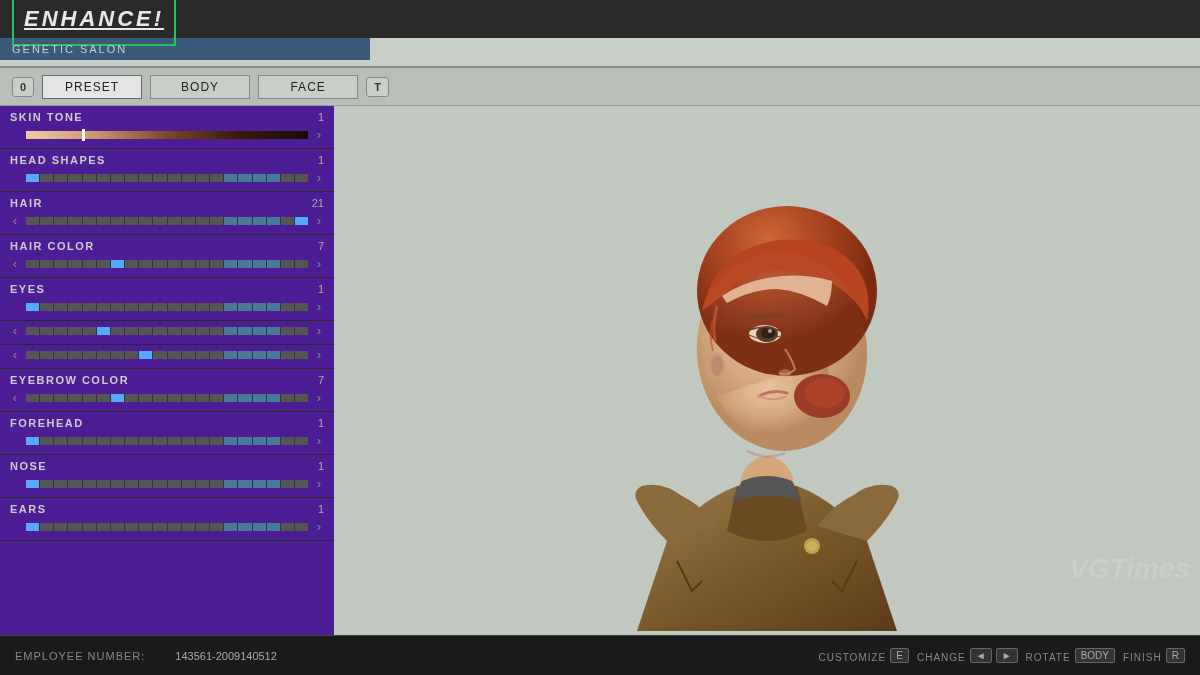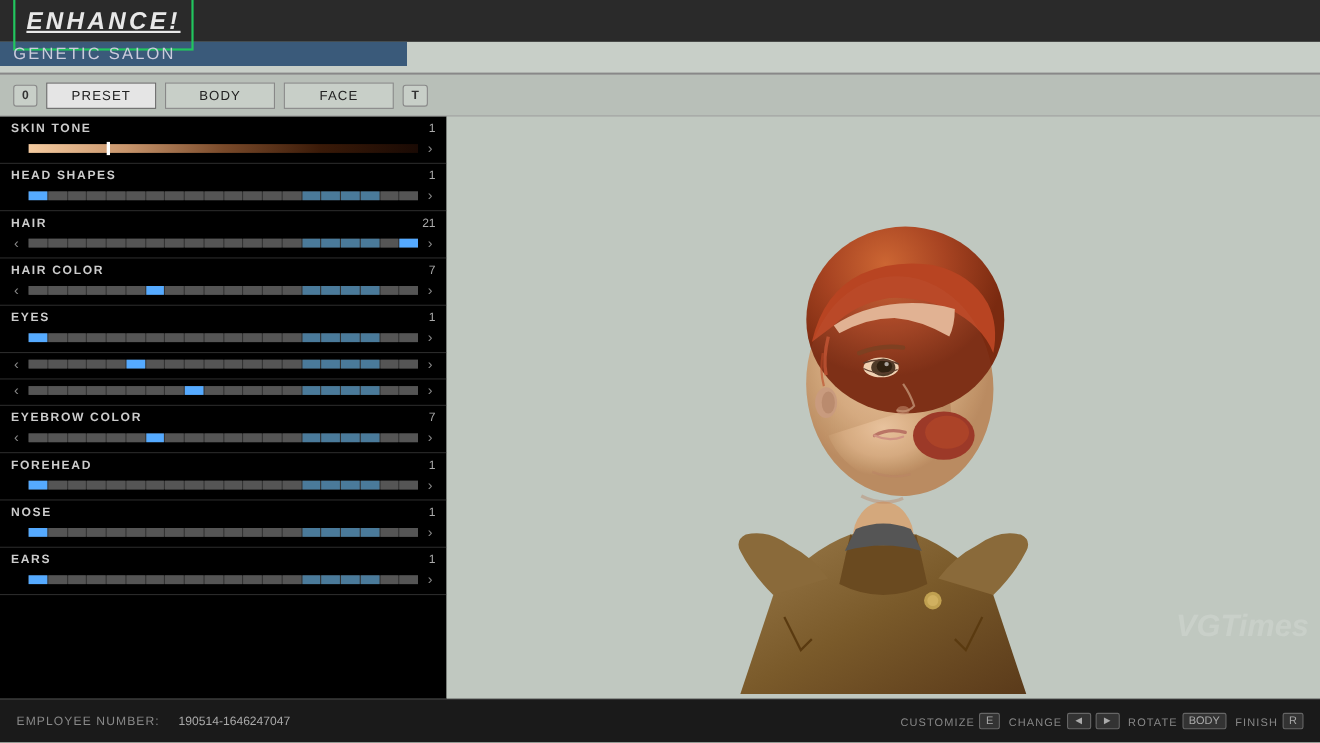--- a/index.html
+++ b/index.html
@@ -44,21 +44,21 @@
     #subtitle-bar {
       background: #3a5a7a;
       height: 22px;
       display: flex;
       align-items: center;
       padding: 0 12px;
       width: 370px;
     }
 
     #subtitle-text {
-      font-size: 15px;
+      font-size: 11px;
       color: #ccd;
       letter-spacing: 2px;
       text-transform: uppercase;
     }
 
     
     #toolbar {
       background: #b8bfb8;
       height: 38px;
       display: flex;
@@ -97,22 +97,22 @@
     }
 
     
     #main {
       display: flex;
       height: calc(675px - 68px - 38px - 40px);
     }
 
     
     #left-panel {
-      width: 406px;
-      background: #000000;
+      width: 334px;
+      background: #4c1d95;
       overflow-y: auto;
       flex-shrink: 0;
     }
 
     .menu-item {
       border-bottom: 1px solid #2a2a2a;
     }
 
     .menu-item-header {
       display: flex;
@@ -224,21 +224,21 @@
       display: flex;
       align-items: center;
       justify-content: space-between;
       padding: 0 15px;
       border-top: 1px solid #444;
     }
 
     #employee-section {
       display: flex;
       align-items: center;
-      gap: 17px;
+      gap: 30px;
     }
 
     #employee-label {
       font-size: 11px;
       color: #888;
       letter-spacing: 1px;
     }
 
     #employee-number {
       font-size: 11px;
@@ -754,21 +754,21 @@
       </svg>
     </div>
 
     <div id="vgtimes-watermark">VGTimes</div>
   </div>
 </div>
 
 <div id="bottom-bar">
   <div id="employee-section">
     <span id="employee-label">EMPLOYEE NUMBER:</span>
-    <span id="employee-number">190514-1646247047</span>
+    <span id="employee-number">143561-2009140512</span>
   </div>
   <div id="controls-section">
     <div class="ctrl-group">
       <span class="ctrl-label">CUSTOMIZE</span>
       <span class="ctrl-key">E</span>
     </div>
     <div class="ctrl-group">
       <span class="ctrl-label">CHANGE</span>
       <span class="ctrl-key">◄</span>
       <span class="ctrl-key">►</span>

